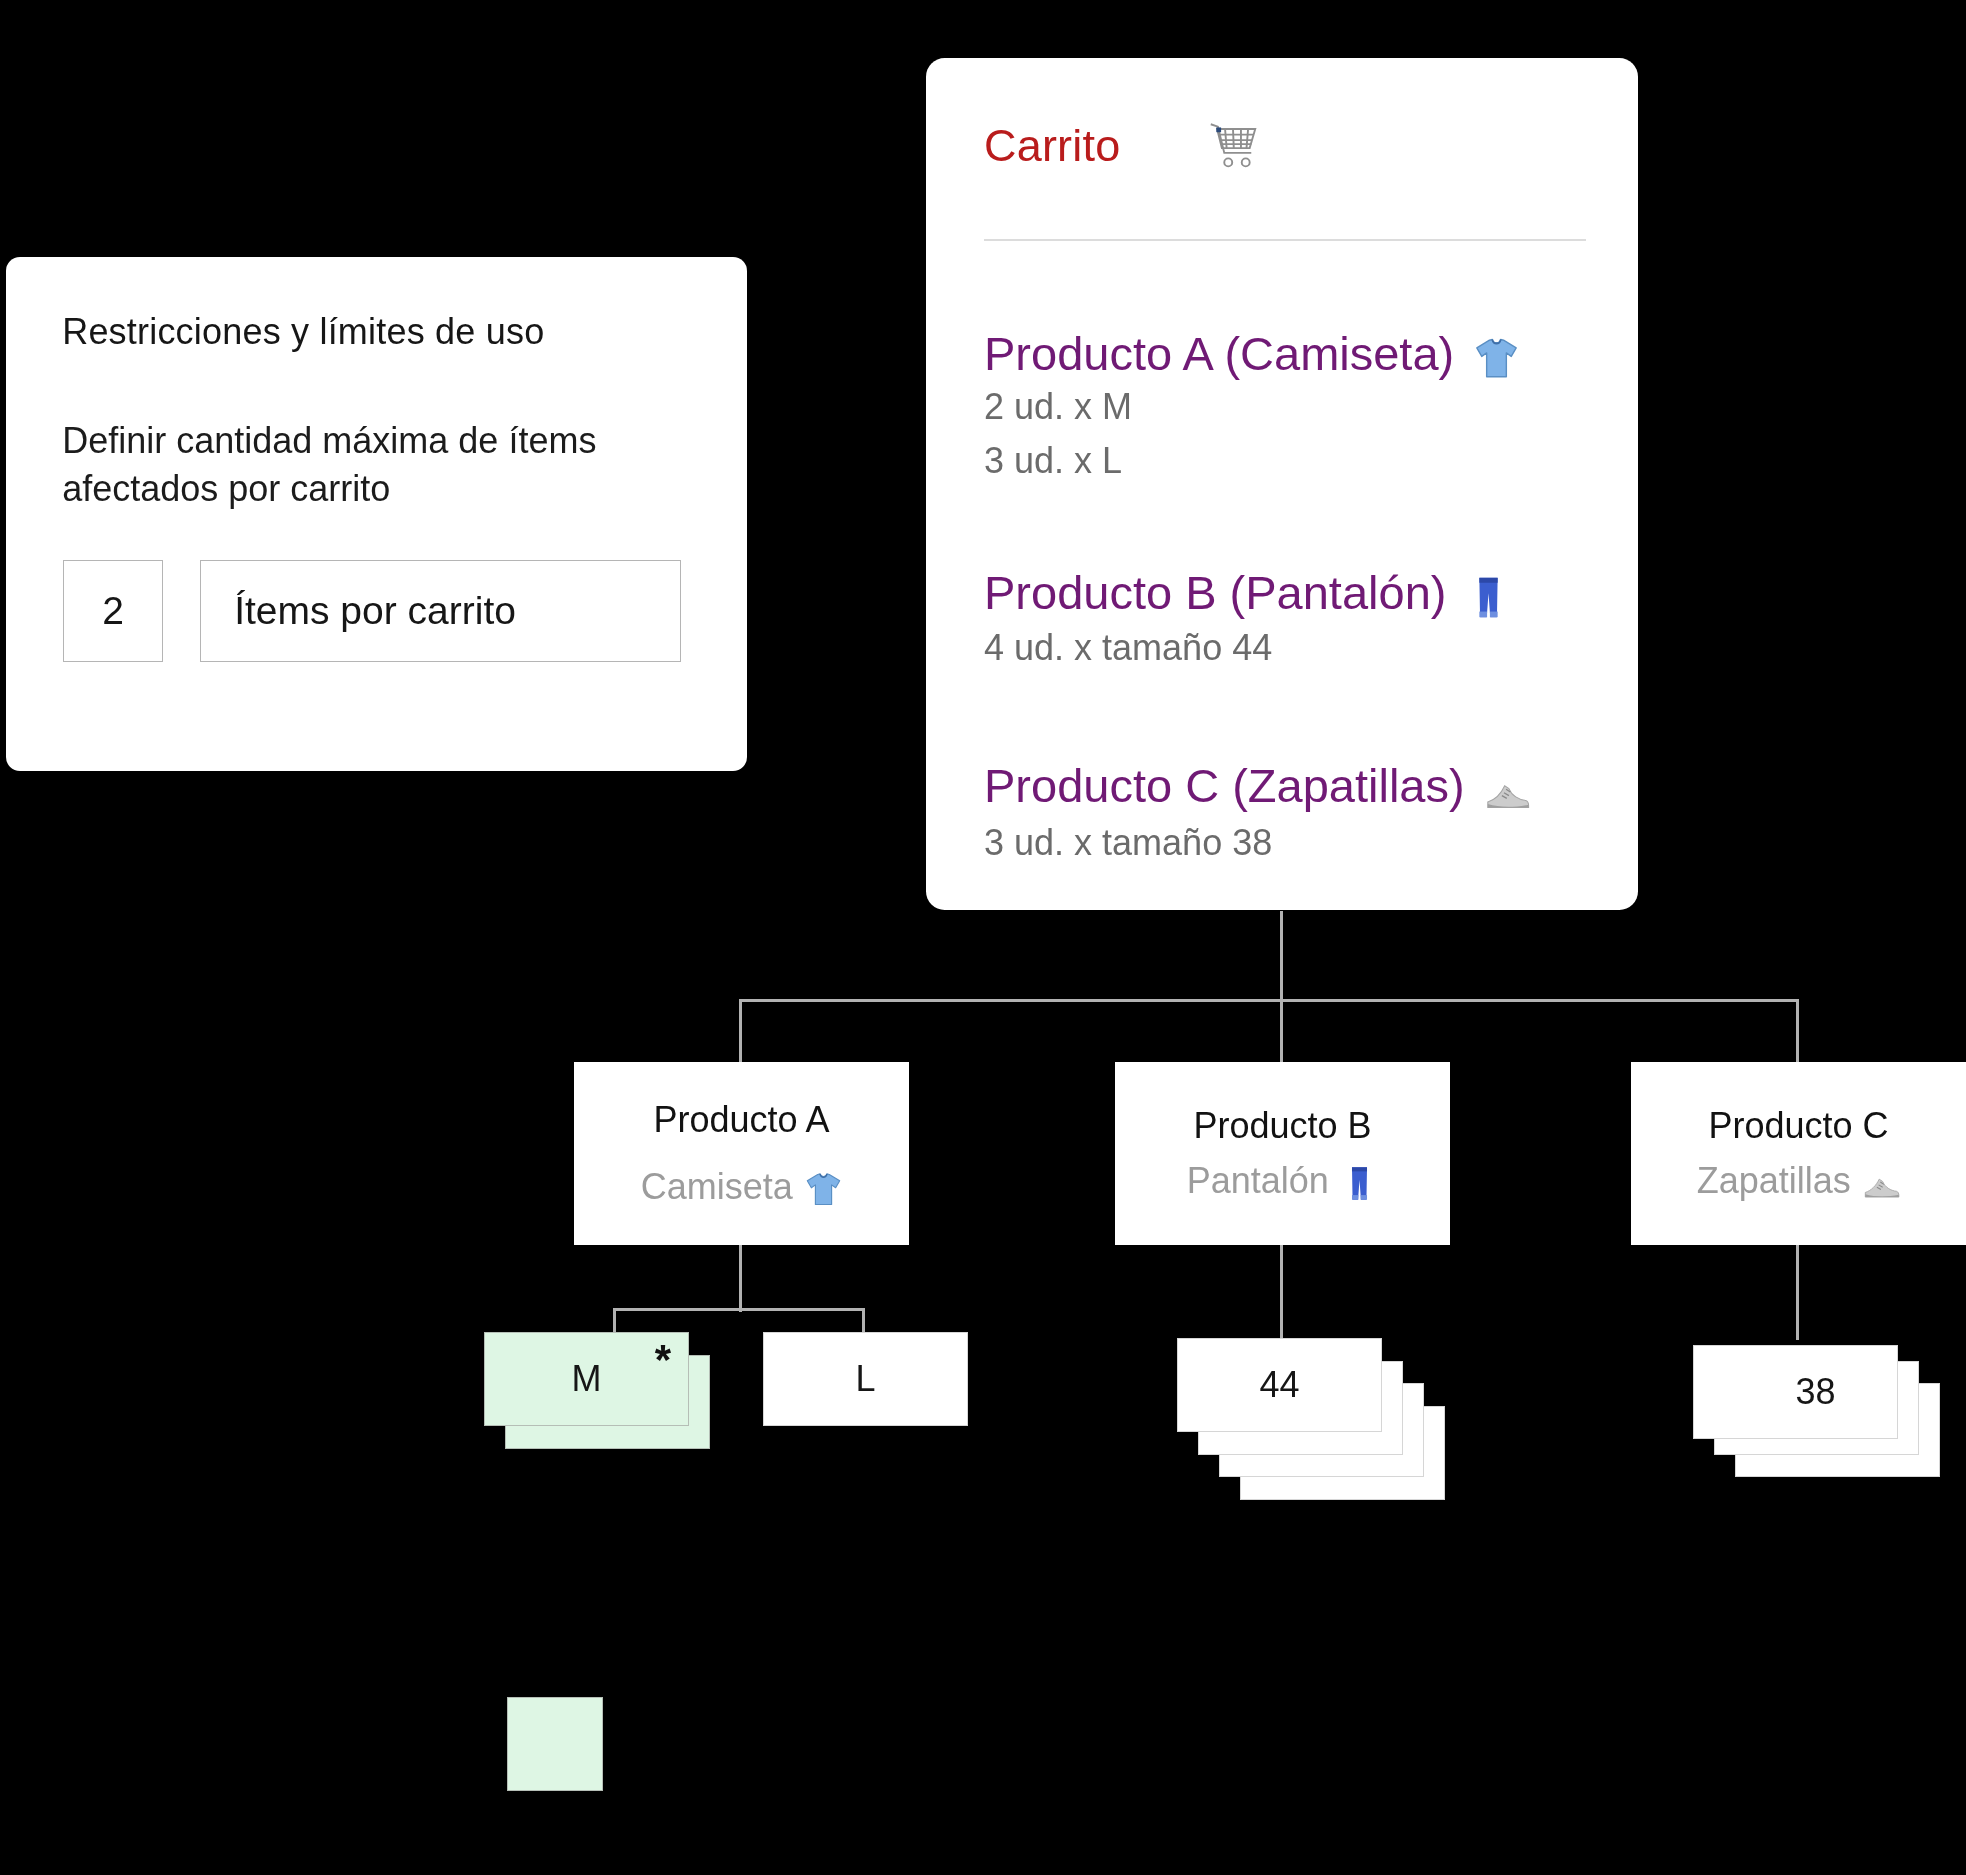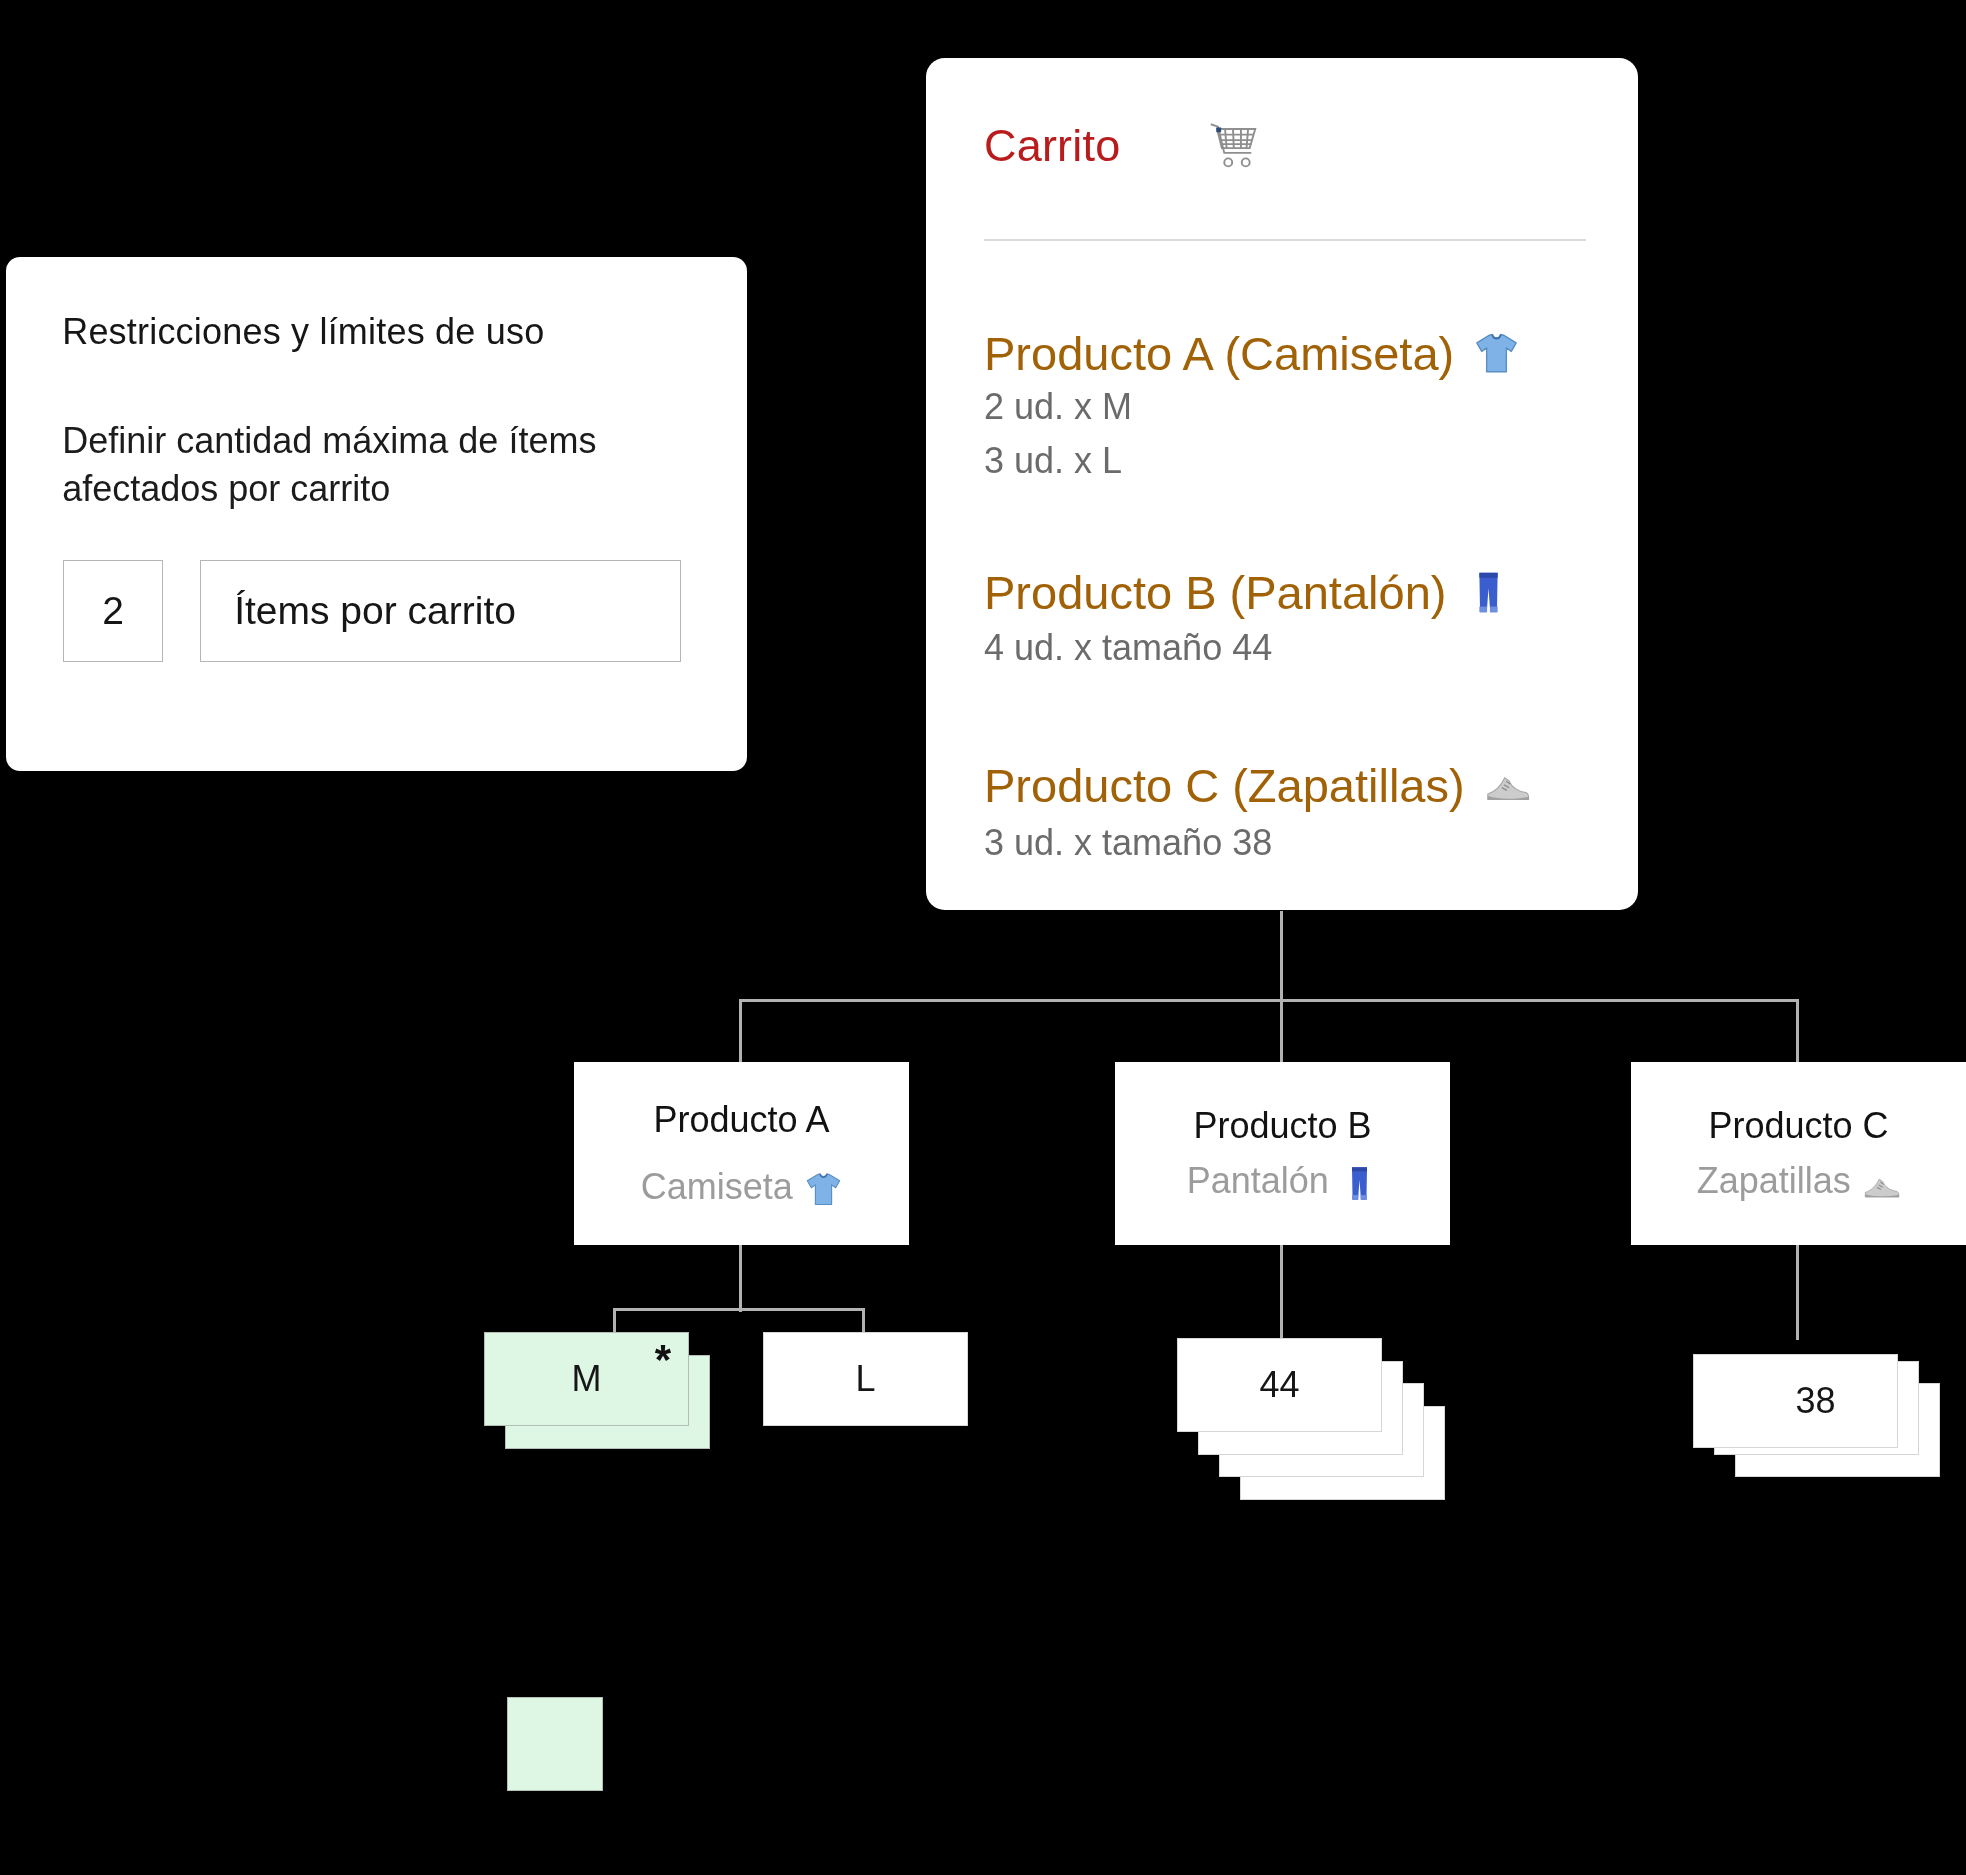--- a/index.html
+++ b/index.html
@@ -19,22 +19,22 @@
     font-size:39px;color:#161616;background:#fff;}
   .unit-box{position:absolute;left:194px;top:0;width:481px;height:102px;border:1.6px solid #b5b5b5;
     box-sizing:border-box;display:flex;align-items:center;justify-content:flex-start;
     padding-left:33px;font-size:39px;color:#161616;background:#fff;}
   
   .cart{left:926px;top:58px;width:712px;height:852px;border-radius:18.7px;}
   .cart-title-row{position:absolute;left:58px;top:62px;display:flex;align-items:center;}
   .cart-title{font-size:45px;font-weight:500;color:#b91c1c;letter-spacing:0.2px;}
   .cart-icon{width:58px;height:51px;margin-left:84px;}
   .cart-divider{position:absolute;left:58px;top:181px;width:602px;height:1.6px;background:#dcdcdc;}
-  .ci-title{position:absolute;left:58px;font-size:47px;font-weight:500;color:#a16207;
-    display:flex;align-items:center;gap:20px;white-space:nowrap;}
+  .ci-title{position:absolute;left:58px;font-size:47px;font-weight:500;color:#701a75;
+    display:flex;align-items:flex-end;gap:20px;white-space:nowrap;}
   .ci-line{position:absolute;left:58px;font-size:36px;color:#6b6b6b;white-space:nowrap;text-align:center;}
   .t-a{top:268px;} .a-l1{top:328px;} .a-l2{top:382px;}
   .t-b{top:507px;} .b-l1{top:569px;}
   .t-c{top:700px;} .c-l1{top:764px;}
   .title-icon{width:45px;height:45px;flex:0 0 auto;}
   
   .line{position:absolute;background:#b2b2b2;}
   
   .tree-box{position:absolute;width:335px;height:183px;background:#ffffff;
     display:flex;flex-direction:column;align-items:center;justify-content:center;gap:12.5px;}
@@ -190,21 +190,21 @@
       <div class="vcard" style="left: 63px; top: 68px; z-index: 1;"></div>
       <div class="vcard" style="left: 42px; top: 45px; z-index: 2;"></div>
       <div class="vcard" style="left: 21px; top: 22.6px; z-index: 3;"></div>
       <div class="vcard" style="left: 0px; top: 0px; z-index: 4;">
         <span>44</span>
       </div>
     </div>
   <div class="stack st-38" style="width: 247px; height: 139px;">
       <div class="vcard" style="left: 42px; top: 45px; z-index: 1;"></div>
       <div class="vcard" style="left: 21px; top: 22.6px; z-index: 2;"></div>
-      <div class="vcard" style="left: 0px; top: 16px; z-index: 3; padding-left: 40px;">
+      <div class="vcard" style="left: 0px; top: 7px; z-index: 3; padding-left: 40px;">
         <span>38</span>
       </div>
     </div>
 
   <div class="legend-swatch"></div>
 
 </div>
 
 
 </body></html>

